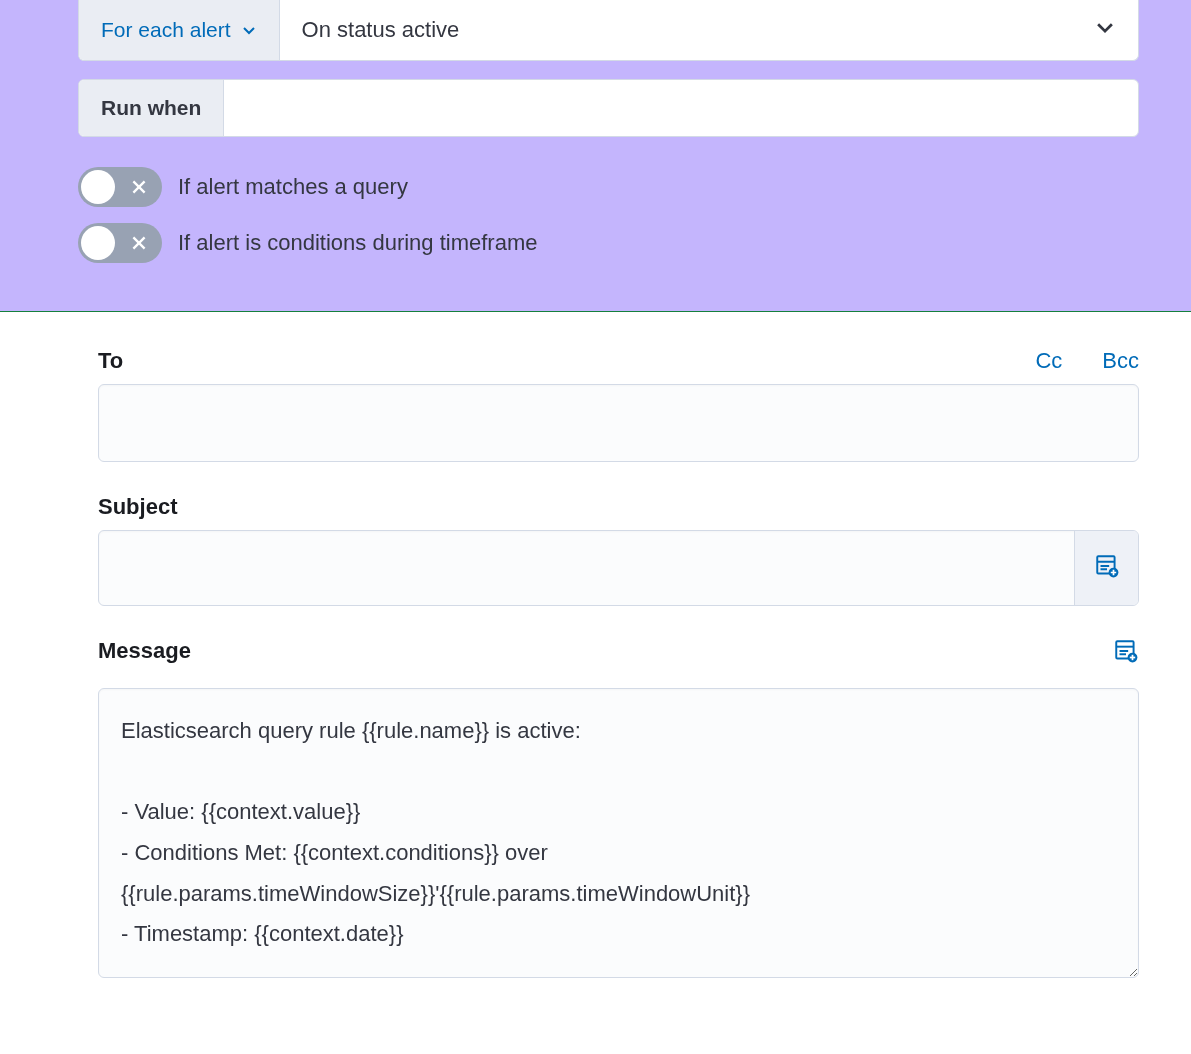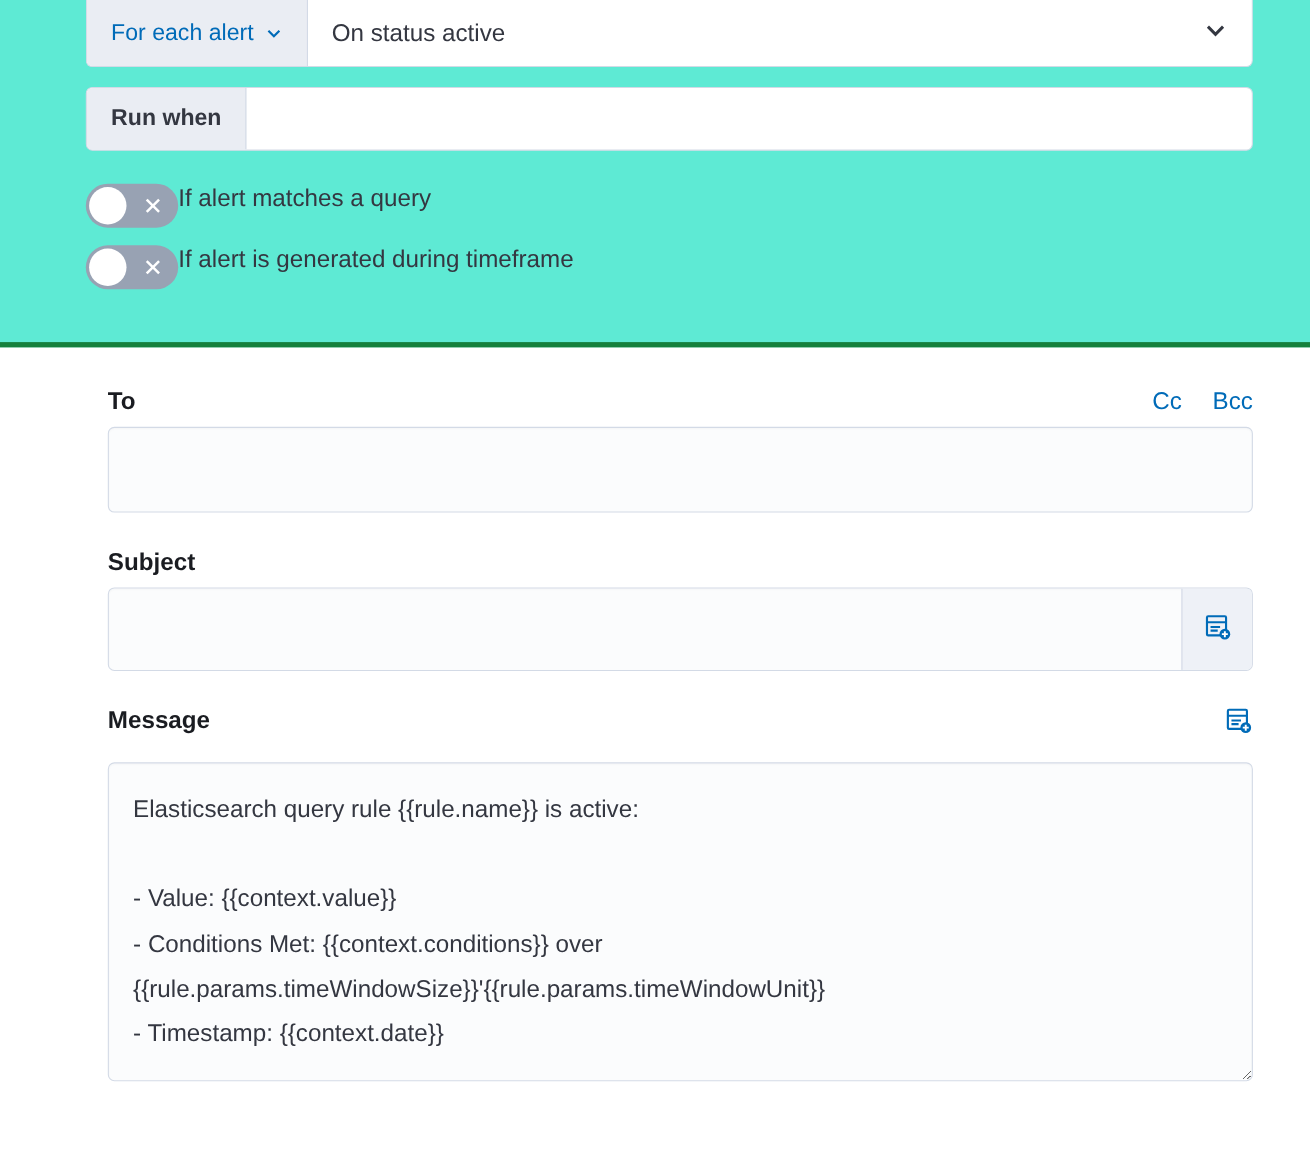--- a/index.html
+++ b/index.html
@@ -3,23 +3,23 @@
   <meta charset="utf-8">
   <style>
     * { box-sizing: border-box; margin: 0; padding: 0; }
     body {
       font-family: -apple-system, BlinkMacSystemFont, "Segoe UI", Helvetica, Arial, sans-serif;
       background: #fff;
       width: 1191px;
       color: #1a1c21;
     }
     .top-section {
-      background: #5eead4;
+      background: #c4b5fd;
       padding: 0 0 32px 0;
-      border-bottom: 5px solid #15803d;
+      border-bottom: 1px solid #15803d;
     }
     .container {
       padding-left: 78px;
       padding-right: 52px;
     }
 
     
     .select-row {
       display: flex;
       border: 1px solid #d3dae6;
@@ -64,21 +64,22 @@
       cursor: pointer;
     }
     .chevron-large svg { width: 22px; height: 22px; }
 
     
     .toggle-group {
       margin-top: 30px;
     }
     .toggle-row {
       display: flex;
-      align-items: flex-start;
+      align-items: center;
+      gap: 16px;
       margin-bottom: 16px;
     }
     .toggle {
       width: 84px;
       height: 40px;
       background: #98a2b3;
       border-radius: 20px;
       position: relative;
       cursor: pointer;
       display: flex;
@@ -119,21 +120,21 @@
       align-items: baseline;
       margin-bottom: 10px;
     }
     .field-label {
       font-size: 22px;
       font-weight: 700;
       color: #1a1c21;
     }
     .link-group {
       display: flex;
-      gap: 28px;
+      gap: 40px;
     }
     .text-link {
       color: #006bb8;
       font-size: 22px;
       font-weight: 500;
       cursor: pointer;
     }
     .text-input, .textarea-input {
       width: 100%;
       border: 1px solid #d3dae6;
@@ -248,21 +249,21 @@
       <div class="toggle-row">
         <div class="toggle">
           <div class="toggle-thumb"></div>
           <div class="toggle-x">
             <svg viewBox="0 0 16 16" stroke="#fff" stroke-width="2">
                 <line x1="3" y1="3" x2="13" y2="13"></line>
                 <line x1="13" y1="3" x2="3" y2="13"></line>
               </svg>
           </div>
         </div>
-        <span class="toggle-label">If alert is generated during timeframe</span>
+        <span class="toggle-label">If alert is conditions during timeframe</span>
       </div>
     </div>
 
   </div>
 </div>
 
 <div class="email-section">
   <div class="container">
 
     <div class="field-header">

